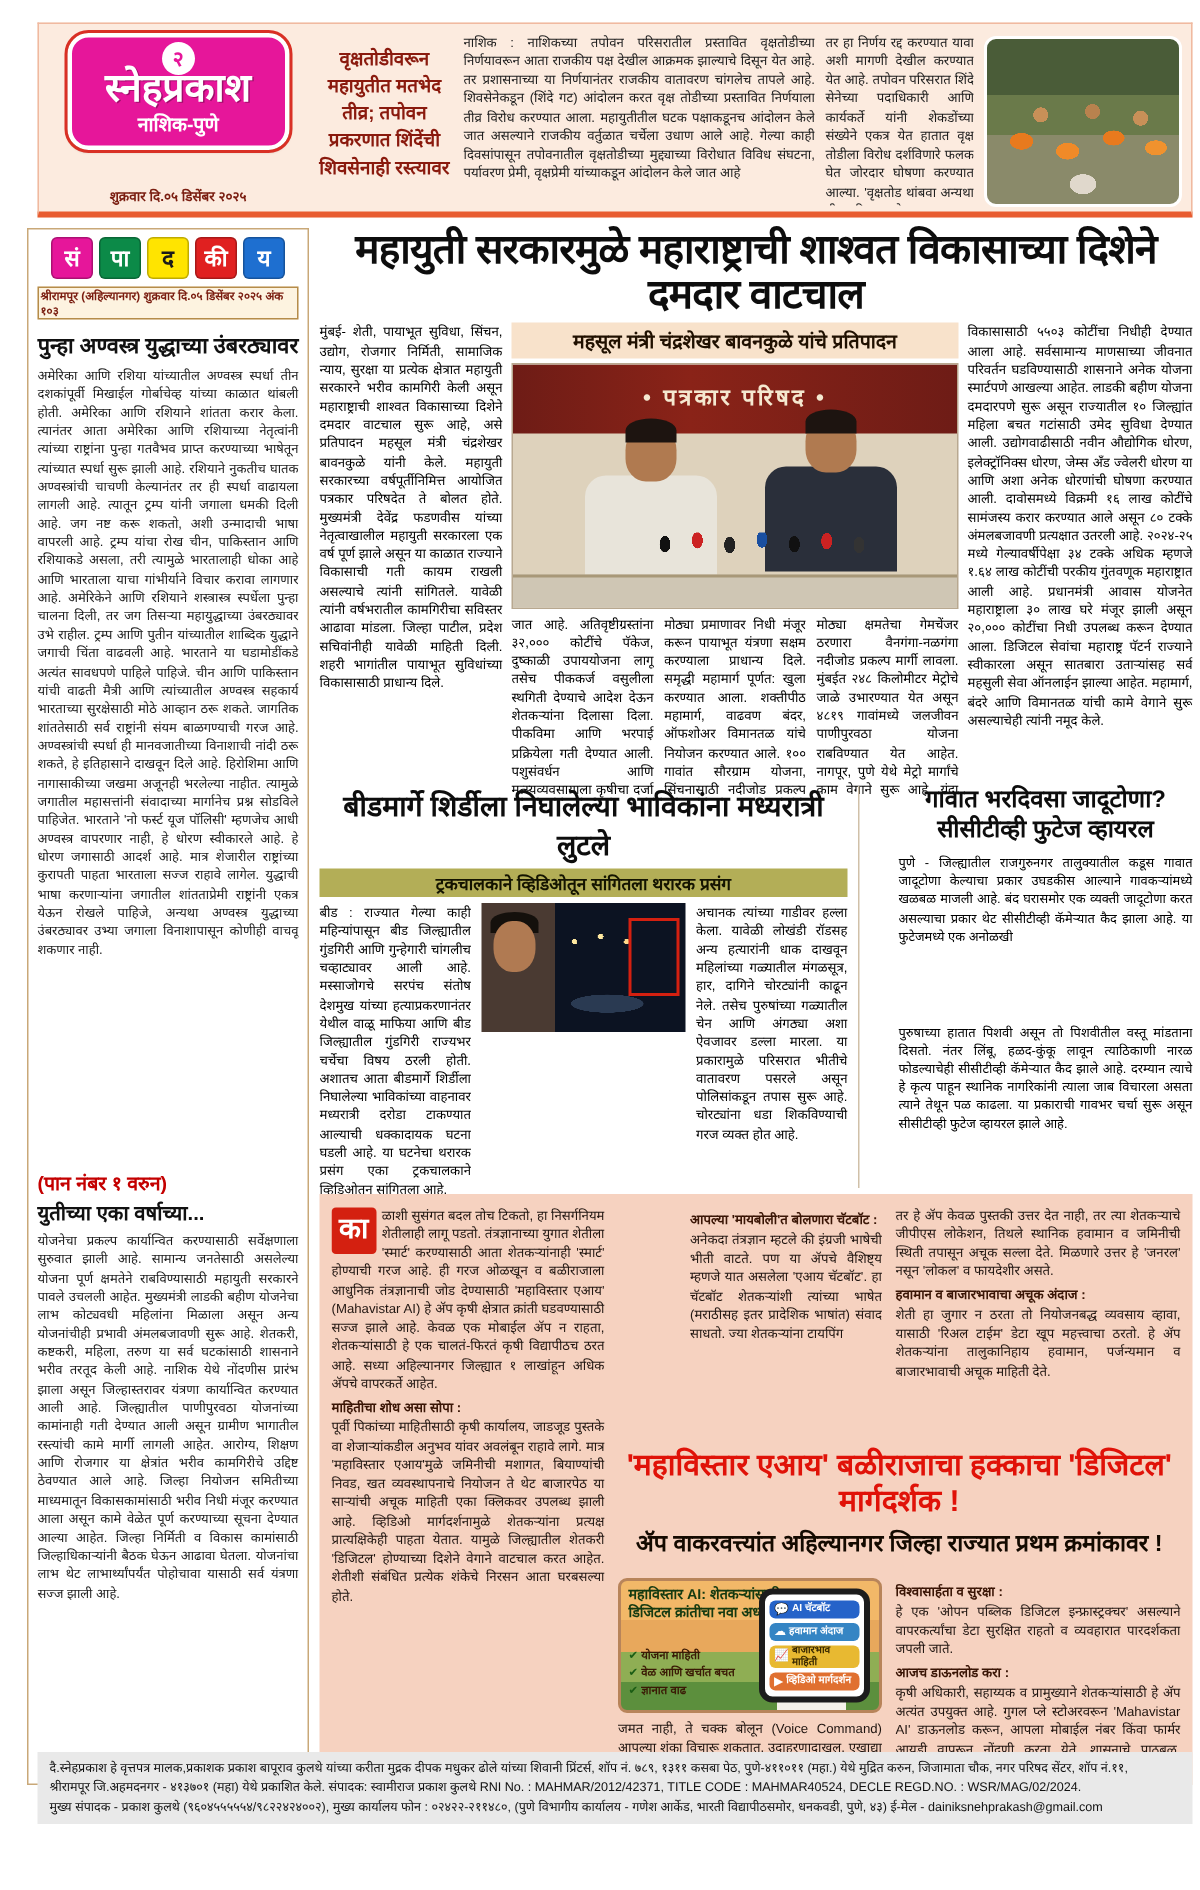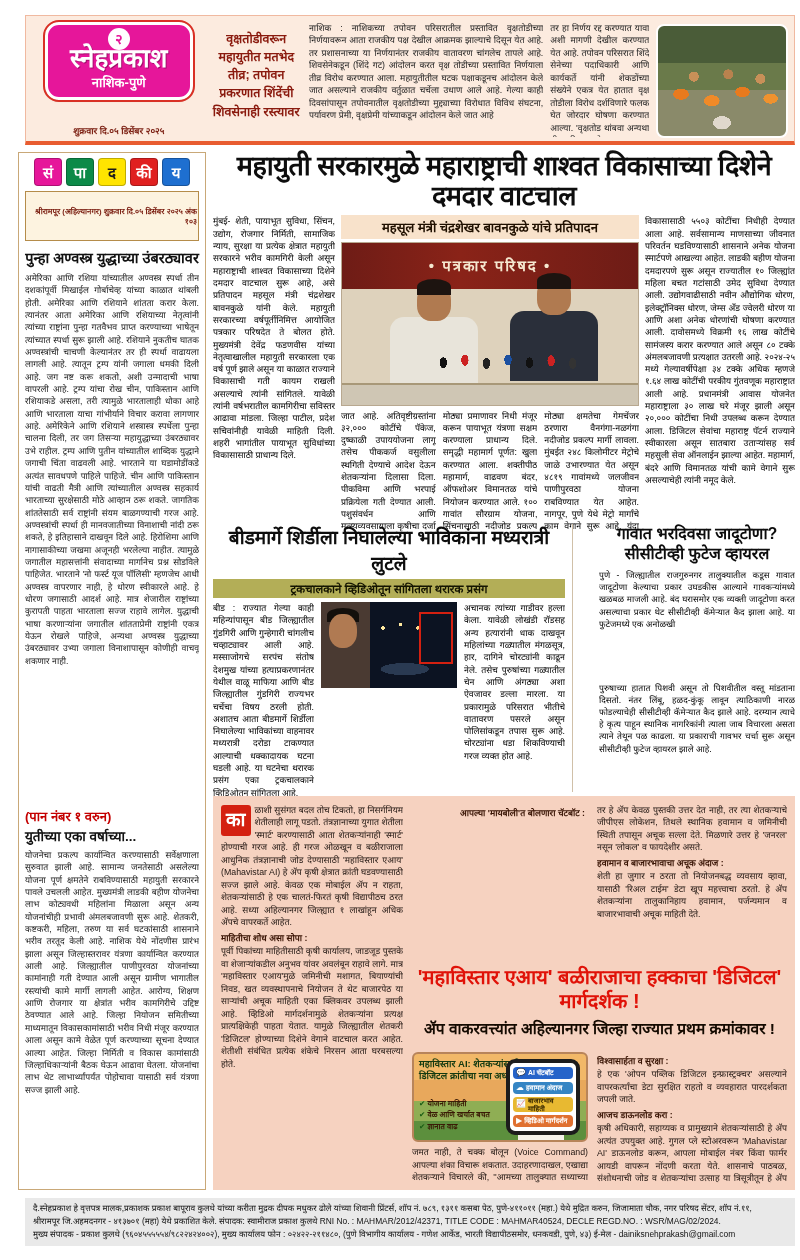--- a/index.html
+++ b/index.html
@@ -44,21 +44,21 @@
 
   
   .editorial { width:188px; border:1px solid #c9a878; padding:5px 6px; background:#fff;
     overflow:hidden; }
   .ed-logo { display:flex; gap:4px; justify-content:center; margin-bottom:5px; }
   .ed-letter { width:28px; height:28px; border-radius:4px; color:#fff; font-weight:bold;
     font-size:15px; text-align:center; line-height:28px; border:1px solid rgba(0,0,0,.25); }
   .el0{background:#e6169a;} .el1{background:#0c8a48;} .el2{background:#ffe400; color:#1a1a1a;}
   .el3{background:#e02020;} .el4{background:#1e6fd0;}
   .ed-dateline { border:1px solid #b58c4a; background:#fdf3e0; color:#7a1d10;
-    font-size:7.8px; font-weight:bold; text-align:right; padding:14px 1px; margin-bottom:6px; }
+    font-size:7.8px; font-weight:bold; text-align:left; padding:0 1px; margin-bottom:6px; }
   .ed-headline { font-size:14.5px; font-weight:bold; text-align:center; color:#111;
     margin-bottom:5px; }
   .ed-body { font-size:8.7px; line-height:1.42; text-align:justify; color:#1c1c1c;
     height:528px; overflow:hidden; }
   .ed-cont-tag { color:#c40000; font-weight:bold; font-size:13px; margin:7px 0 2px; }
   .ed-cont-head { font-size:13.5px; font-weight:bold; color:#111; margin-bottom:4px; }
   .ed-body2 { font-size:8.7px; line-height:1.42; text-align:justify; color:#1c1c1c;
     height:330px; overflow:hidden; }
 
   
@@ -154,21 +154,21 @@
     border:4px solid #1c1c1c; border-radius:9px; padding:4px 3px; display:flex;
     flex-direction:column; gap:3px; }
   .ph-btn { flex:1; border-radius:4px; color:#fff; font-size:6.8px; font-weight:bold;
     display:flex; align-items:center; gap:2px; padding:0 3px; line-height:1.1; }
   .ph0{background:#2563c9;} .ph1{background:#3585c4;} .ph2{background:#e8b931; color:#3a2a00;} .ph3{background:#e07030;}
   .ph-ic { font-size:8px; }
   .pk-voice { margin-top:4px; }
   .pk-colC3 { grid-column:3; grid-row:3; }
 
   
-  .imprint { position:absolute; left:25px; top:1198px; width:770px; height:48px;
+  .imprint { position:absolute; left:25px; top:1168px; width:770px; height:48px;
     background:#e9e9e9; padding:4px 8px; font-size:8.4px; line-height:1.55; color:#111; }
 </style>
 </head>
 <body>
 
 <div class="page">
 
   <div class="topbar">
     <div class="mast-area">
       <div class="mast-box">
@@ -266,20 +266,21 @@
 
       <section class="pink">
         <div class="pk-text pk-colA">
           <span class="dropcap">का</span><span>ळाशी सुसंगत बदल तोच टिकतो, हा निसर्गनियम शेतीलाही लागू पडतो. तंत्रज्ञानाच्या युगात शेतीला 'स्मार्ट' करण्यासाठी आता शेतकऱ्यांनाही 'स्मार्ट' होण्याची गरज आहे. ही गरज ओळखून व बळीराजाला आधुनिक तंत्रज्ञानाची जोड देण्यासाठी 'महाविस्तार एआय' (Mahavistar AI) हे ॲप कृषी क्षेत्रात क्रांती घडवण्यासाठी सज्ज झाले आहे. केवळ एक मोबाईल ॲप न राहता, शेतकऱ्यांसाठी हे एक चालतं-फिरतं कृषी विद्यापीठच ठरत आहे. सध्या अहिल्यानगर जिल्ह्यात १ लाखांहून अधिक ॲपचे वापरकर्ते आहेत.</span>
           <div class="pk-h">माहितीचा शोध असा सोपा :</div>
           <span>पूर्वी पिकांच्या माहितीसाठी कृषी कार्यालय, जाडजूड पुस्तके वा शेजाऱ्यांकडील अनुभव यांवर अवलंबून राहावे लागे. मात्र 'महाविस्तार एआय'मुळे जमिनीची मशागत, बियाण्यांची निवड, खत व्यवस्थापनाचे नियोजन ते थेट बाजारपेठ या साऱ्यांची अचूक माहिती एका क्लिकवर उपलब्ध झाली आहे. व्हिडिओ मार्गदर्शनामुळे शेतकऱ्यांना प्रत्यक्ष प्रात्यक्षिकेही पाहता येतात. यामुळे जिल्ह्यातील शेतकरी 'डिजिटल' होण्याच्या दिशेने वेगाने वाटचाल करत आहेत. शेतीशी संबंधित प्रत्येक शंकेचे निरसन आता घरबसल्या होते.</span>
         </div>
 
         <div class="pk-text pk-colB1">
           <div class="pk-h">आपल्या 'मायबोली'त बोलणारा चॅटबॉट :</div>
+          <span>अनेकदा तंत्रज्ञान म्हटले की इंग्रजी भाषेची भीती वाटते. पण या ॲपचे वैशिष्ट्य म्हणजे यात असलेला 'एआय चॅटबॉट'. हा चॅटबॉट शेतकऱ्यांशी त्यांच्या भाषेत (मराठीसह इतर प्रादेशिक भाषांत) संवाद साधतो. ज्या शेतकऱ्यांना टायपिंग</span>
         </div>
 
         <div class="pk-text pk-colC1">
           <span>तर हे ॲप केवळ पुस्तकी उत्तर देत नाही, तर त्या शेतकऱ्याचे जीपीएस लोकेशन, तिथले स्थानिक हवामान व जमिनीची स्थिती तपासून अचूक सल्ला देते. मिळणारे उत्तर हे 'जनरल' नसून 'लोकल' व फायदेशीर असते.</span>
           <div class="pk-h">हवामान व बाजारभावाचा अचूक अंदाज :</div>
           <span>शेती हा जुगार न ठरता तो नियोजनबद्ध व्यवसाय व्हावा, यासाठी 'रिअल टाईम' डेटा खूप महत्त्वाचा ठरतो. हे ॲप शेतकऱ्यांना तालुकानिहाय हवामान, पर्जन्यमान व बाजारभावाची अचूक माहिती देते.</span>
         </div>
 
         <div class="pk-headblock">
           <div class="pk-red">'महाविस्तार एआय' बळीराजाचा हक्काचा 'डिजिटल' मार्गदर्शक !</div>

